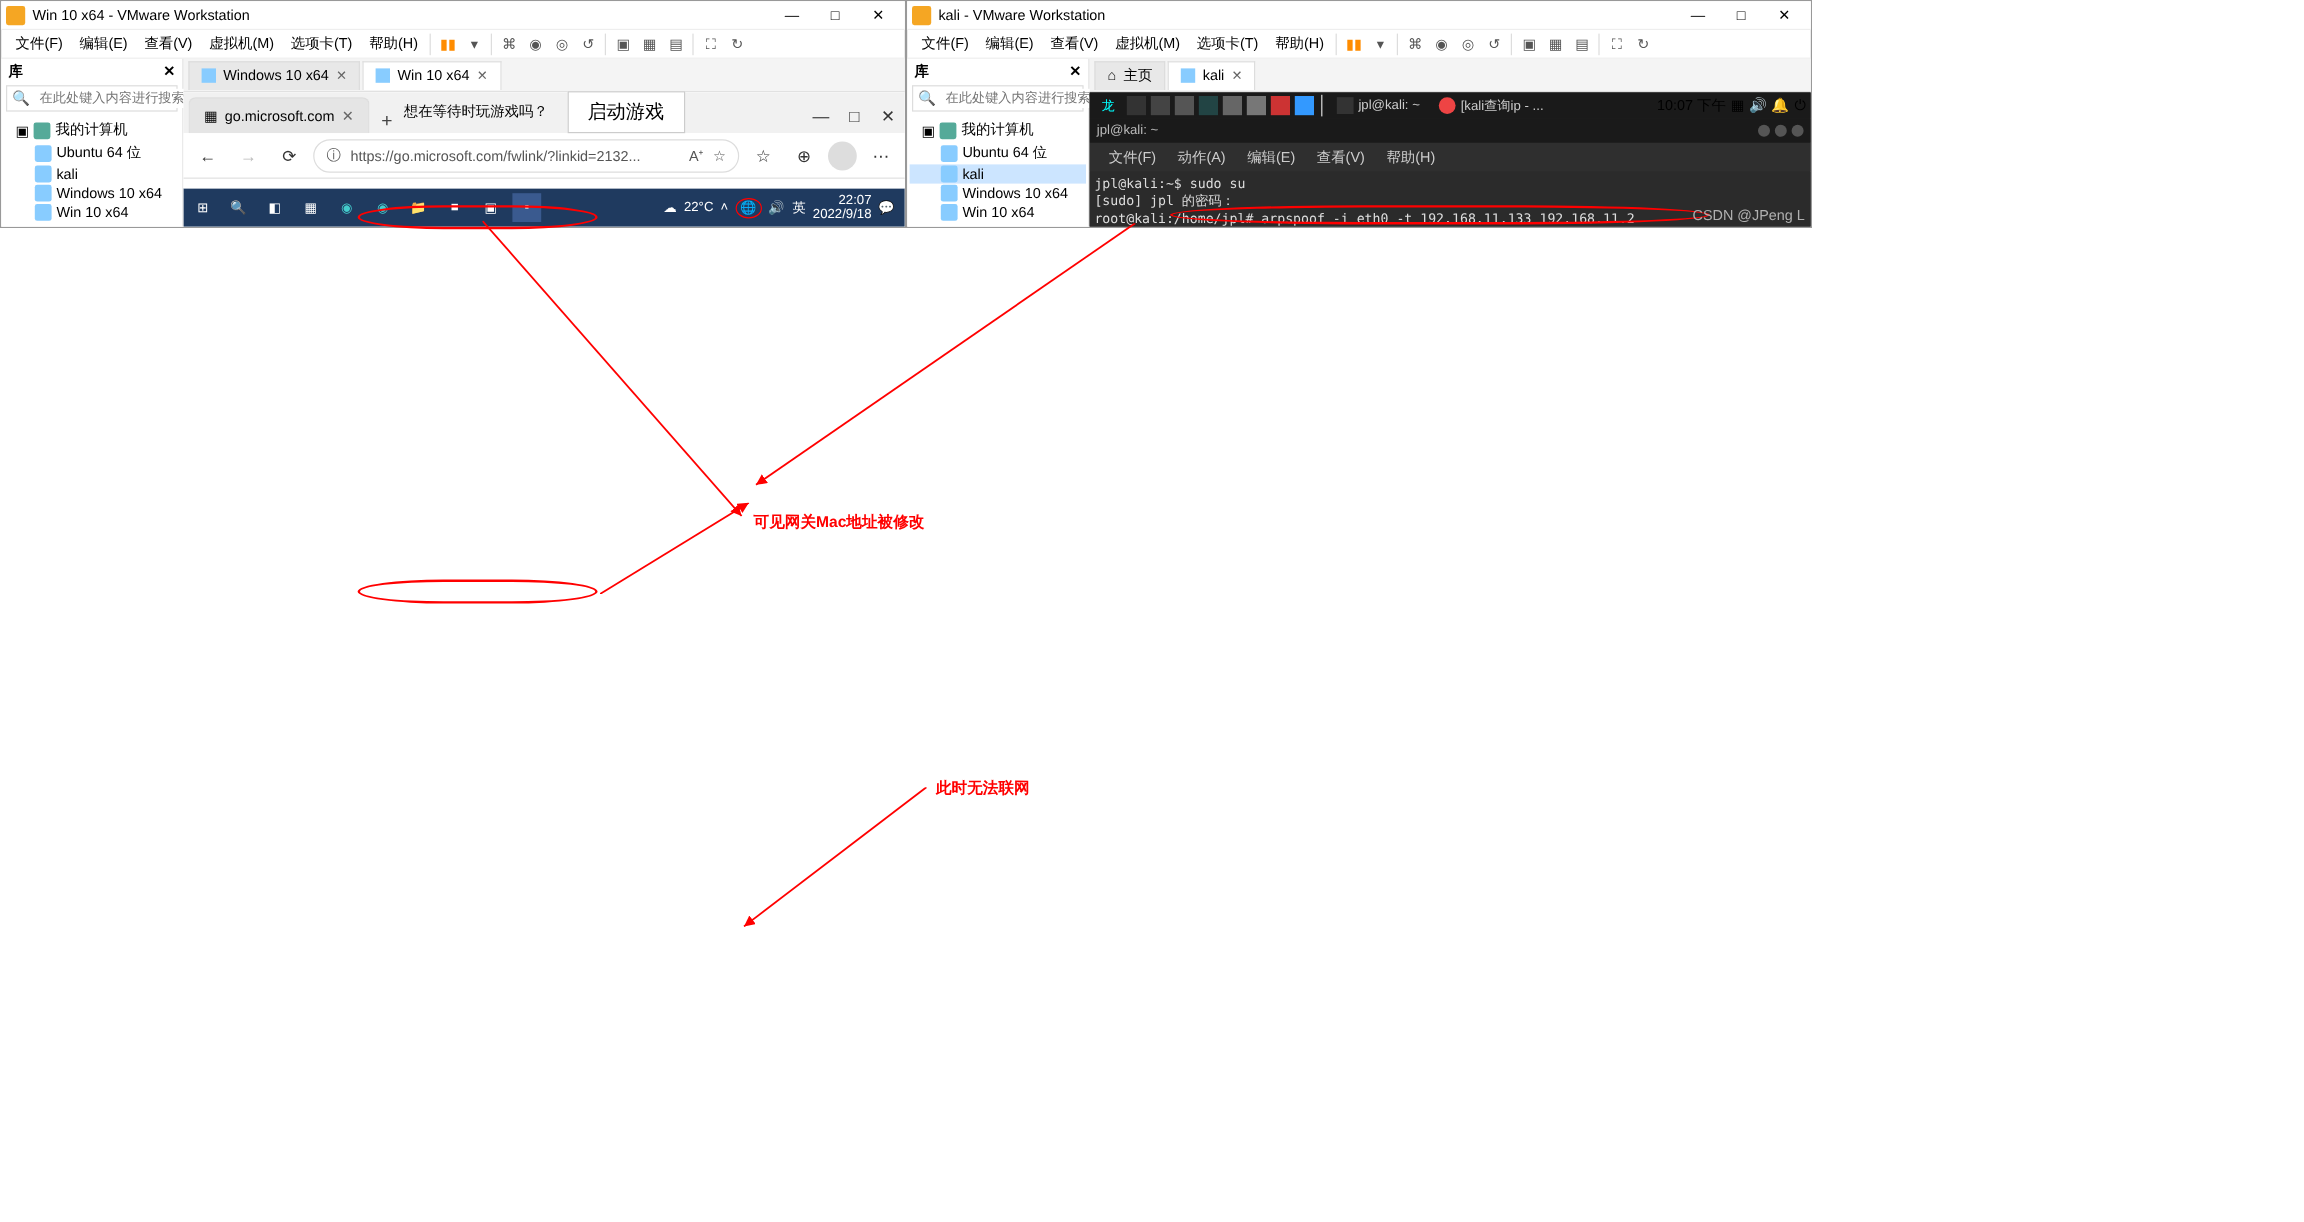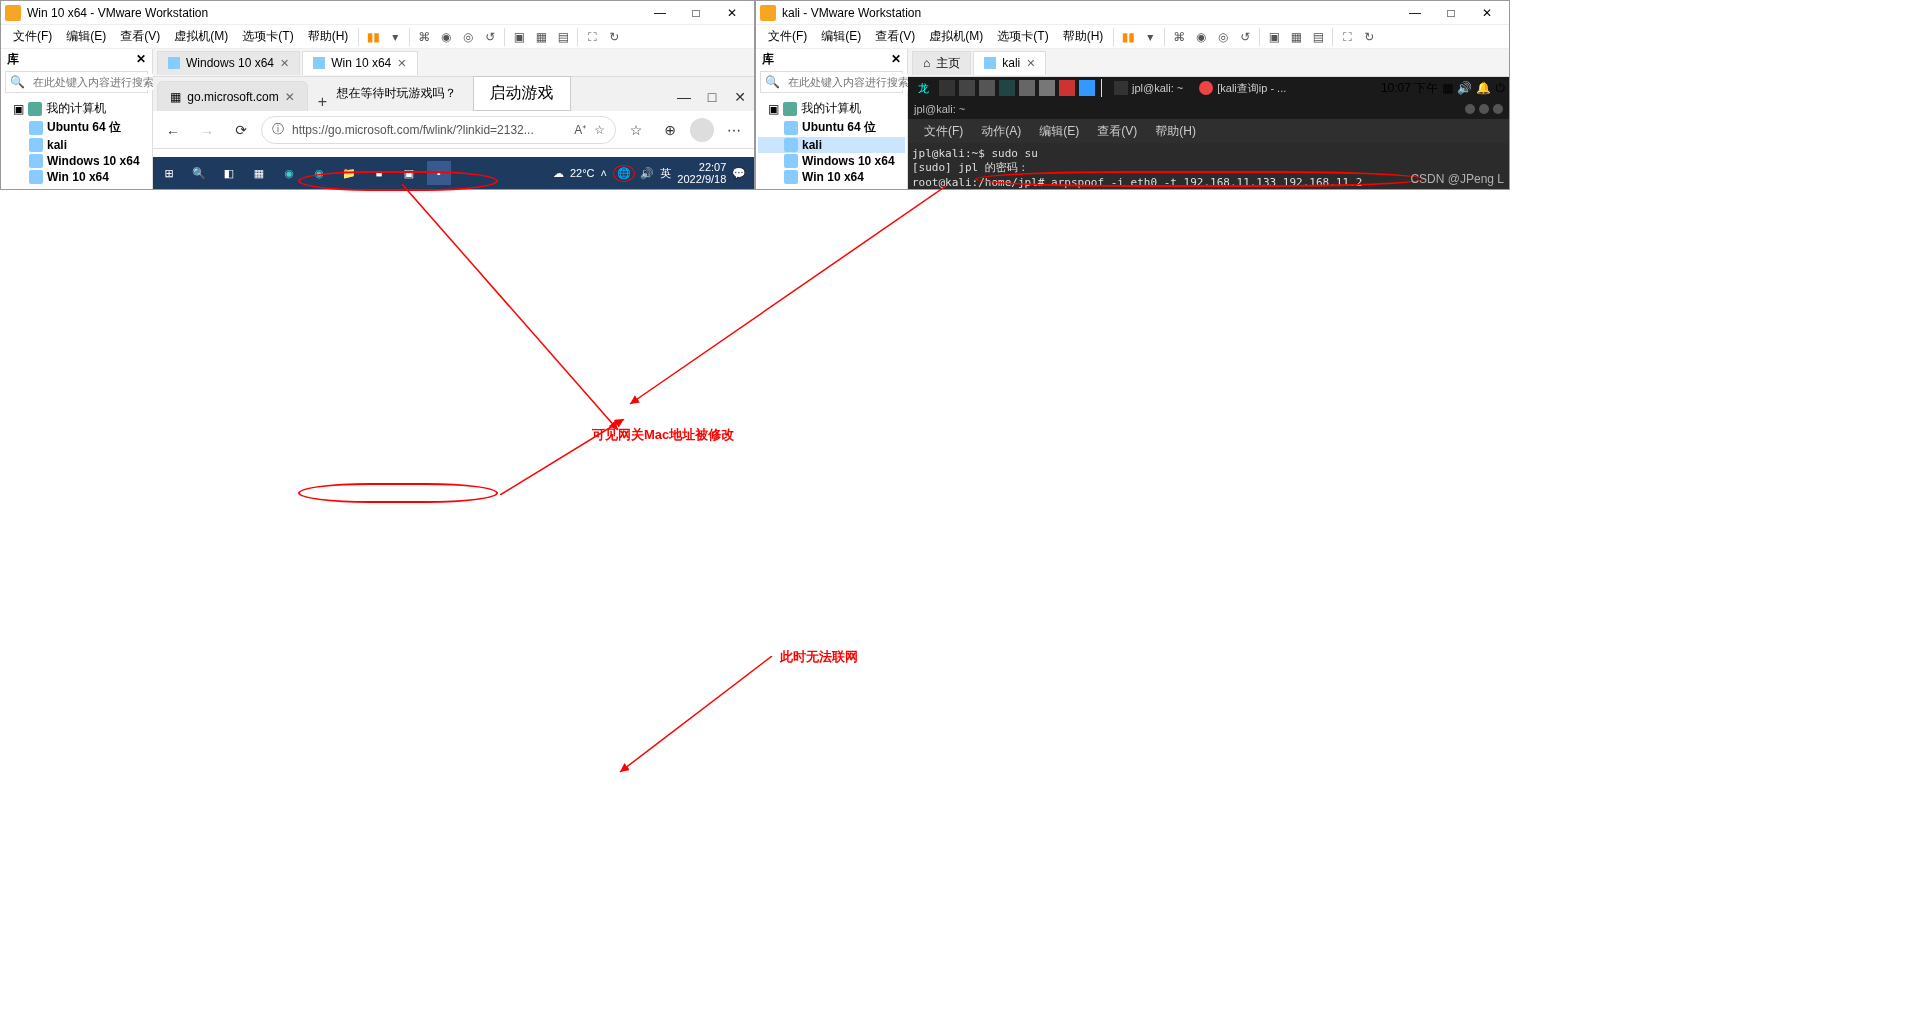--- a/index.html
+++ b/index.html
@@ -15,21 +15,21 @@
   .tbtn { width: 20px; height: 20px; display: flex; align-items: center; justify-content: center; font-size: 12px; color: #555; border: 1px solid transparent; }
   .tbtn.orange { color: #ff8c00; }
   .sep { width: 1px; height: 18px; background: #ddd; margin: 0 2px; }
   .body { flex: 1; display: flex; overflow: hidden; }
   .sidebar { width: 152px; border-right: 1px solid #ddd; background: #fff; display: flex; flex-direction: column; }
   .sidebar-hdr { height: 20px; padding: 2px 6px; font-size: 12px; font-weight: bold; display:flex; align-items:center; justify-content:space-between;}
   .search { height: 22px; display: flex; align-items: center; border: 1px solid #ddd; margin: 2px 4px; }
   .search input { flex: 1; border: none; outline: none; font-size: 11px; padding: 2px 4px; color:#555 }
   .tree { padding: 4px 2px; font-size: 12px; }
   .tree-item { padding: 1px 4px 1px 10px; display: flex; align-items: center; gap: 4px; }
-  .tree-item.sub { padding-left: 26px; font-weight: bold; }
+  .tree-item.sub { padding-left: 26px; }
   .tree-item.sel { background: #cce5ff; }
   .tree-icon { width: 14px; height: 14px; background: #ddd; border-radius: 2px; }
   .tree-icon.pc { background: #5a9; }
   .tree-icon.vm { background: #8cf; }
   .tabrow { height: 28px; display: flex; align-items: center; background: #f4f4f4; border-bottom: 1px solid #ddd; padding-left: 4px; gap:2px;}
   .tab { height: 24px; display: flex; align-items: center; padding: 0 10px; font-size: 12px; background: #e8e8e8; border: 1px solid #ddd; border-bottom:none; gap:6px;}
   .tab.active { background: #fff; }
   .tab .close { font-size: 11px; color:#666; }
   .vmcontent { flex: 1; position: relative; background: #fff; }
   
@@ -398,21 +398,21 @@
         </marker>
       </defs>
   <line x1="0" y1="0" x2="216" y2="246" stroke="red" stroke-width="1.5" marker-end="url(#ah1)"></line>
 </svg>
 <svg class="red-arrow" style="left:500px; top:419px; width:126px; height:76px;">
   <line x1="0" y1="76" x2="124" y2="0" stroke="red" stroke-width="1.5" marker-end="url(#ah1)"></line>
 </svg>
 <svg class="red-arrow" style="left:628px; top:186px; width:320px; height:220px;">
   <line x1="318" y1="0" x2="2" y2="218" stroke="red" stroke-width="1.5" marker-end="url(#ah1)"></line>
 </svg>
-<div class="annot" style="left:592px; top:426px;">可见网关Mac地址被修改</div>
+<div class="annot" style="left:628px; top:426px;">可见网关Mac地址被修改</div>
 
 <svg class="red-arrow" style="left:618px; top:656px; width:160px; height:118px;">
   <line x1="154" y1="0" x2="2" y2="116" stroke="red" stroke-width="1.5" marker-end="url(#ah1)"></line>
 </svg>
 <div class="annot" style="left:780px; top:648px;">此时无法联网</div>
 
 <div class="watermark">CSDN @JPeng L</div>
 </div>
 
 </body></html>

